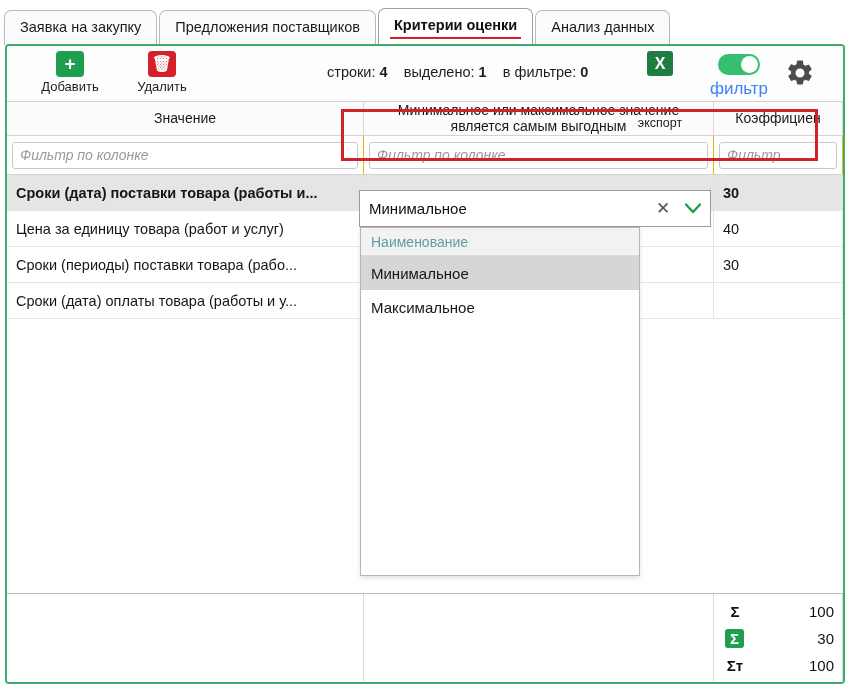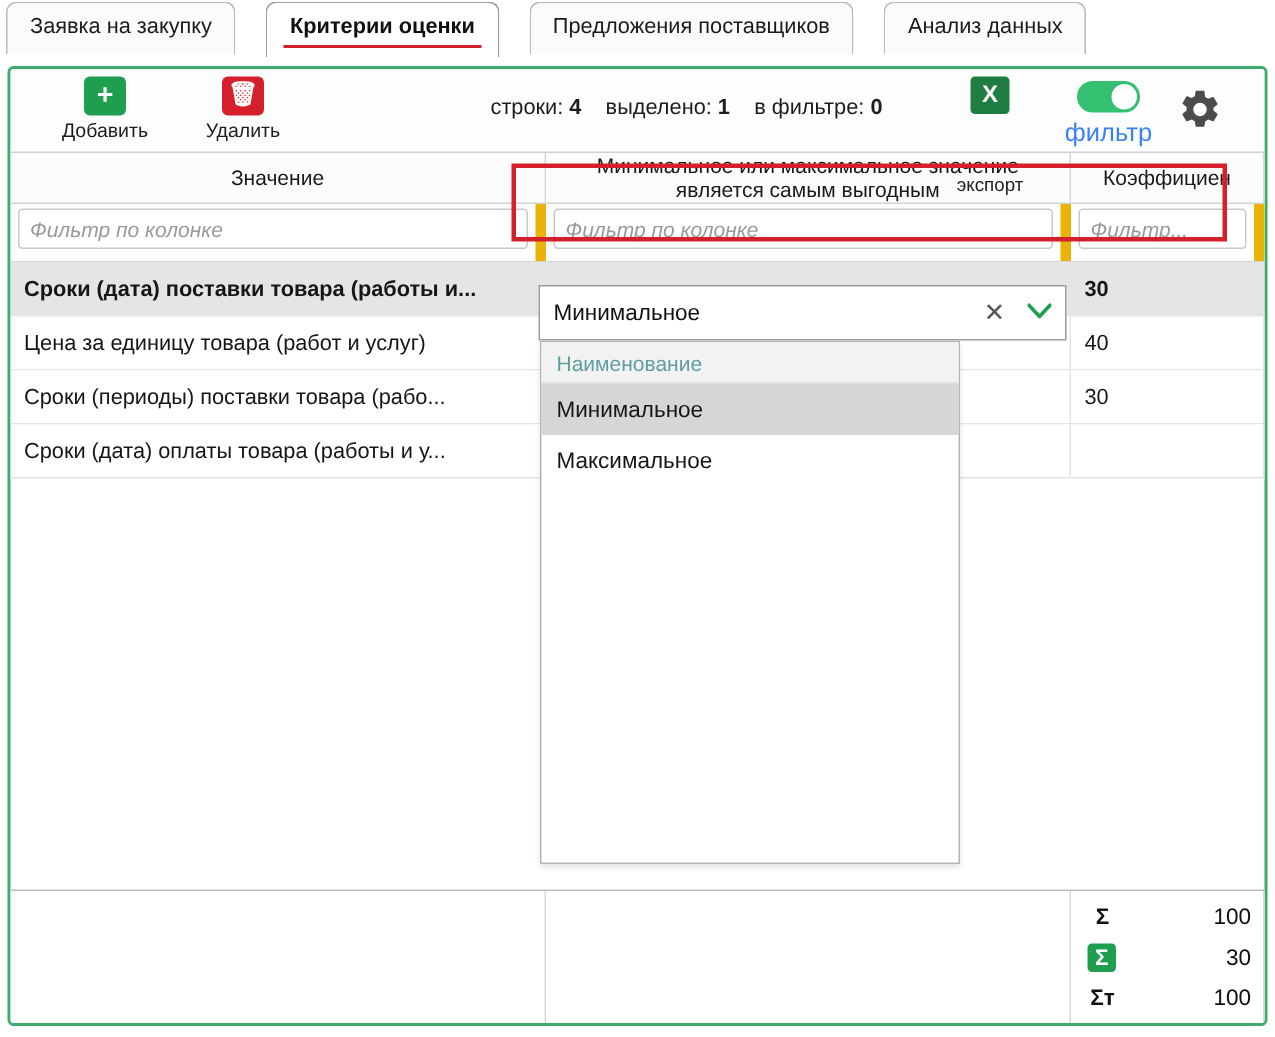--- a/index.html
+++ b/index.html
@@ -18,22 +18,22 @@
   }
 
   
   .tabbar {
     position: absolute;
     left: 0;
     top: 0;
     width: 692px;
     height: 44px;
     display: flex;
-    align-items: flex-start;
-    gap: 20px;
+    align-items: flex-end;
+    gap: 2px;
     padding-left: 4px;
     box-sizing: border-box;
     background: #ffffff;
   }
   .tab {
     border: 1px solid #b9b9b9;
     border-bottom: none;
     border-radius: 7px 7px 0 0;
     background: #fbfbfb;
     padding: 9px 15px 9px 15px;
@@ -203,23 +203,24 @@
   .filter-row {
     display: flex;
     height: 38px;
     align-items: center;
     border-bottom: 1px solid #d3d3d3;
     background: #ffffff;
   }
   .filter-cell {
     box-sizing: border-box;
     padding: 3px 5px;
-    border-right: 7px solid #eab308;
+    border-right: 1px solid #eab308;
     height: 38px;
     display: flex;
+    align-items: center;
   }
   .filter-cell input {
     width: 100%;
     height: 27px;
     box-sizing: border-box;
     border: 1px solid #c8c8c8;
     border-radius: 3px;
     padding: 0 7px;
     font-family: "Liberation Sans", sans-serif;
     font-size: 14px;
@@ -380,27 +381,27 @@
   .gear-svg { display: block; }
 </style>
 </head>
 <body>
 
 <div class="tabbar">
   <div class="tab">
     <span>Заявка на закупку</span>
     
   </div>
+  <div class="tab">
+    <span>Предложения поставщиков</span>
+    
+  </div>
   <div class="tab active">
     <span>Критерии оценки</span>
     <span class="tab-underline"></span>
-  </div>
-  <div class="tab">
-    <span>Предложения поставщиков</span>
-    
   </div>
   <div class="tab">
     <span>Анализ данных</span>
     
   </div>
 </div>
 
 <div class="panel">
 
   <div class="toolbar">

